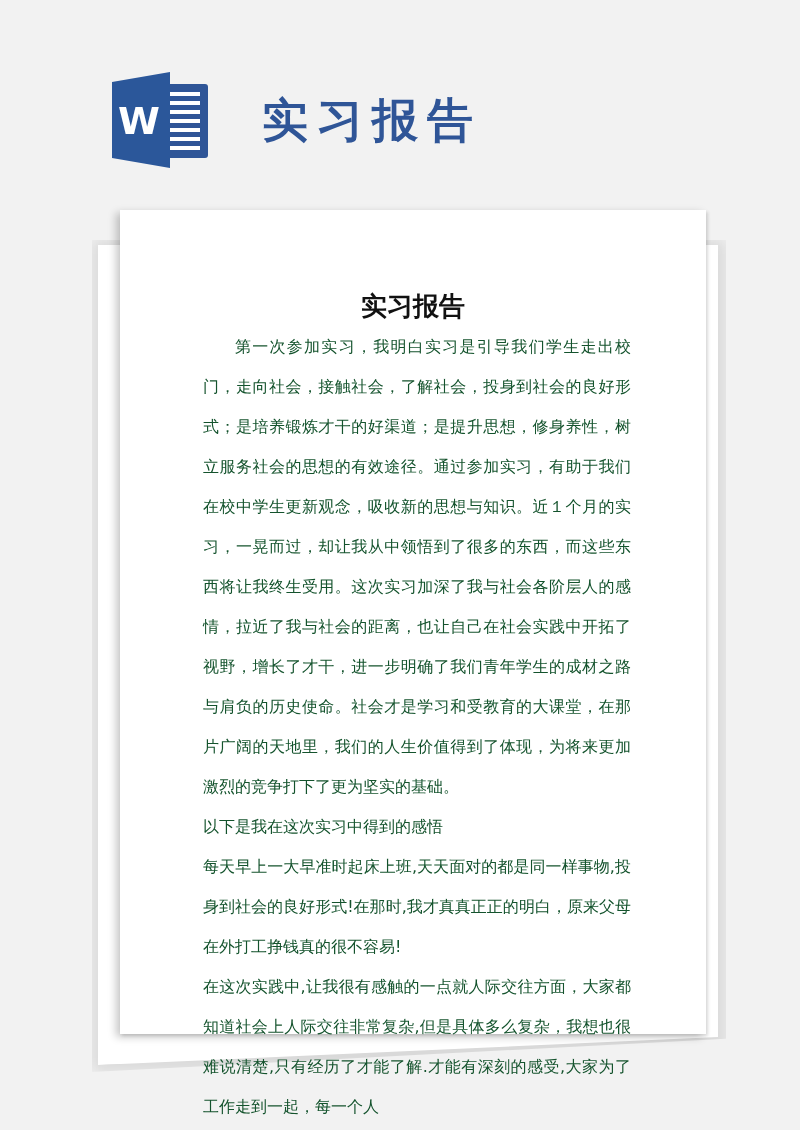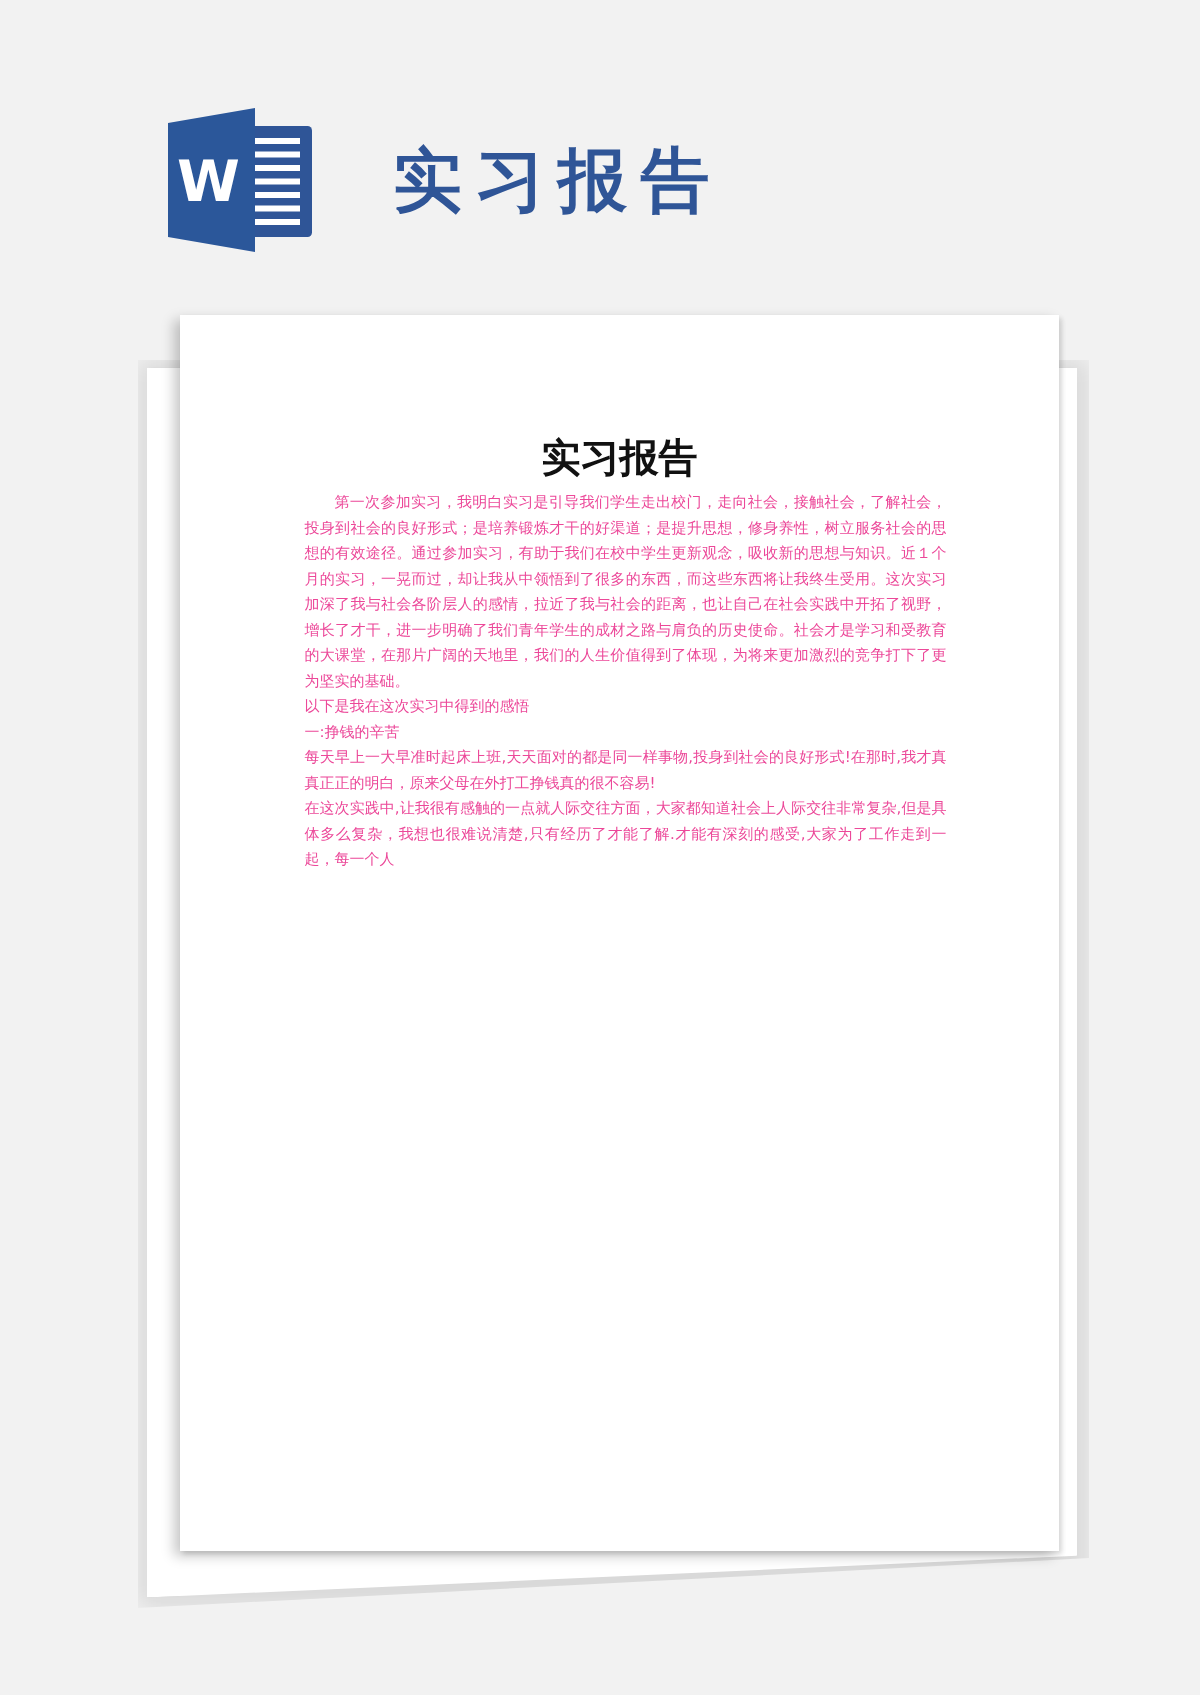--- a/index.html
+++ b/index.html
@@ -31,21 +31,21 @@
     position: absolute; left: 120px; top: 210px; width: 586px; height: 824px;
     background: #fff;
     box-shadow: -4px 3px 8px rgba(0,0,0,0.22), 2px 2px 3px rgba(0,0,0,0.12);
   }
   .doc-title {
     position: absolute; left: 0; top: 80px; width: 586px; text-align: center;
     font-size: 26px; font-weight: bold; color: #111; line-height: 32px;
   }
   .body-text {
     position: absolute; left: 83px; top: 117px; width: 428px;
-    font-size: 10px; color: #ec4899; line-height: 17px;
+    font-size: 16px; color: #14532d; line-height: 40px;
   }
   .para { margin: 0; text-align: justify; text-align-last: left; }
   .indent { text-indent: 2em; }
 </style>
 </head>
 <body>
 
 <div class="header">
   <svg class="word-icon" viewBox="0 0 100 96">
     <rect x="34" y="12" width="62" height="74" rx="3" fill="#2f5597"></rect>
@@ -65,17 +65,16 @@
 </div>
 
 <div class="back-shadow"></div>
 <div class="back-page"></div>
 
 <div class="page">
   <div class="doc-title">实习报告</div>
   <div class="body-text">
     <p class="para indent">第一次参加实习，我明白实习是引导我们学生走出校门，走向社会，接触社会，了解社会，投身到社会的良好形式；是培养锻炼才干的好渠道；是提升思想，修身养性，树立服务社会的思想的有效途径。通过参加实习，有助于我们在校中学生更新观念，吸收新的思想与知识。近１个月的实习，一晃而过，却让我从中领悟到了很多的东西，而这些东西将让我终生受用。这次实习加深了我与社会各阶层人的感情，拉近了我与社会的距离，也让自己在社会实践中开拓了视野，增长了才干，进一步明确了我们青年学生的成材之路与肩负的历史使命。社会才是学习和受教育的大课堂，在那片广阔的天地里，我们的人生价值得到了体现，为将来更加激烈的竞争打下了更为坚实的基础。</p>
     <p class="para">以下是我在这次实习中得到的感悟</p>
-    <p class="para">一:挣钱的辛苦</p>
     <p class="para">每天早上一大早准时起床上班,天天面对的都是同一样事物,投身到社会的良好形式!在那时,我才真真正正的明白，原来父母在外打工挣钱真的很不容易!</p>
     <p class="para">在这次实践中,让我很有感触的一点就人际交往方面，大家都知道社会上人际交往非常复杂,但是具体多么复杂，我想也很难说清楚,只有经历了才能了解.才能有深刻的感受,大家为了工作走到一起，每一个人</p>
   </div>
 </div>
 
 </body></html>

